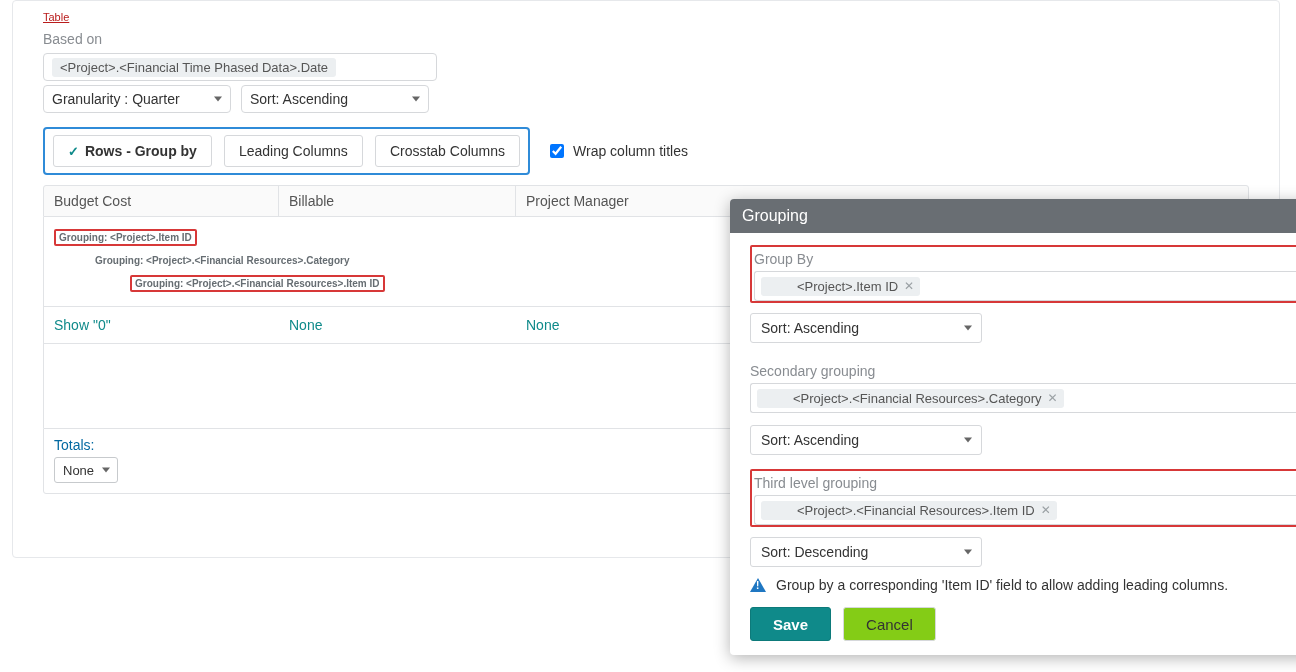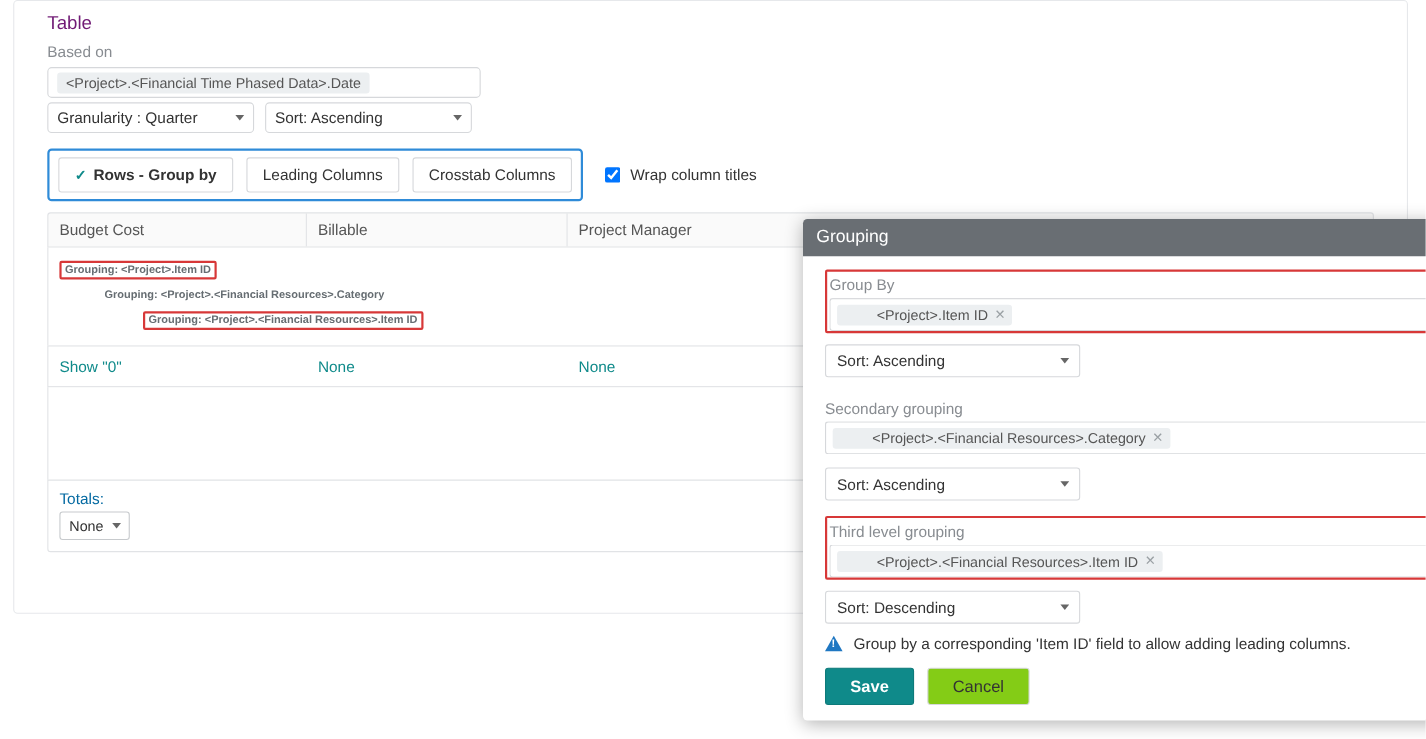--- a/index.html
+++ b/index.html
@@ -20,23 +20,24 @@
     width: 1268px;
     height: 558px;
     border: 1px solid #e6e8eb;
     border-radius: 4px;
     background: #fff;
   }
   .content-col {
     padding: 8px 30px 24px 30px;
   }
   .section-title {
-    color: #701a75;
-    font-size: 17px;
+    color: #b91c1c;
+    font-size: 11px;
     margin: 2px 0 8px 0;
+    text-decoration: underline;
   }
   .subtle-label {
     color: #888c91;
     font-size: 14px;
     margin-bottom: 2px;
   }
   .pill-input {
     display: inline-flex;
     align-items: center;
     height: 28px;

